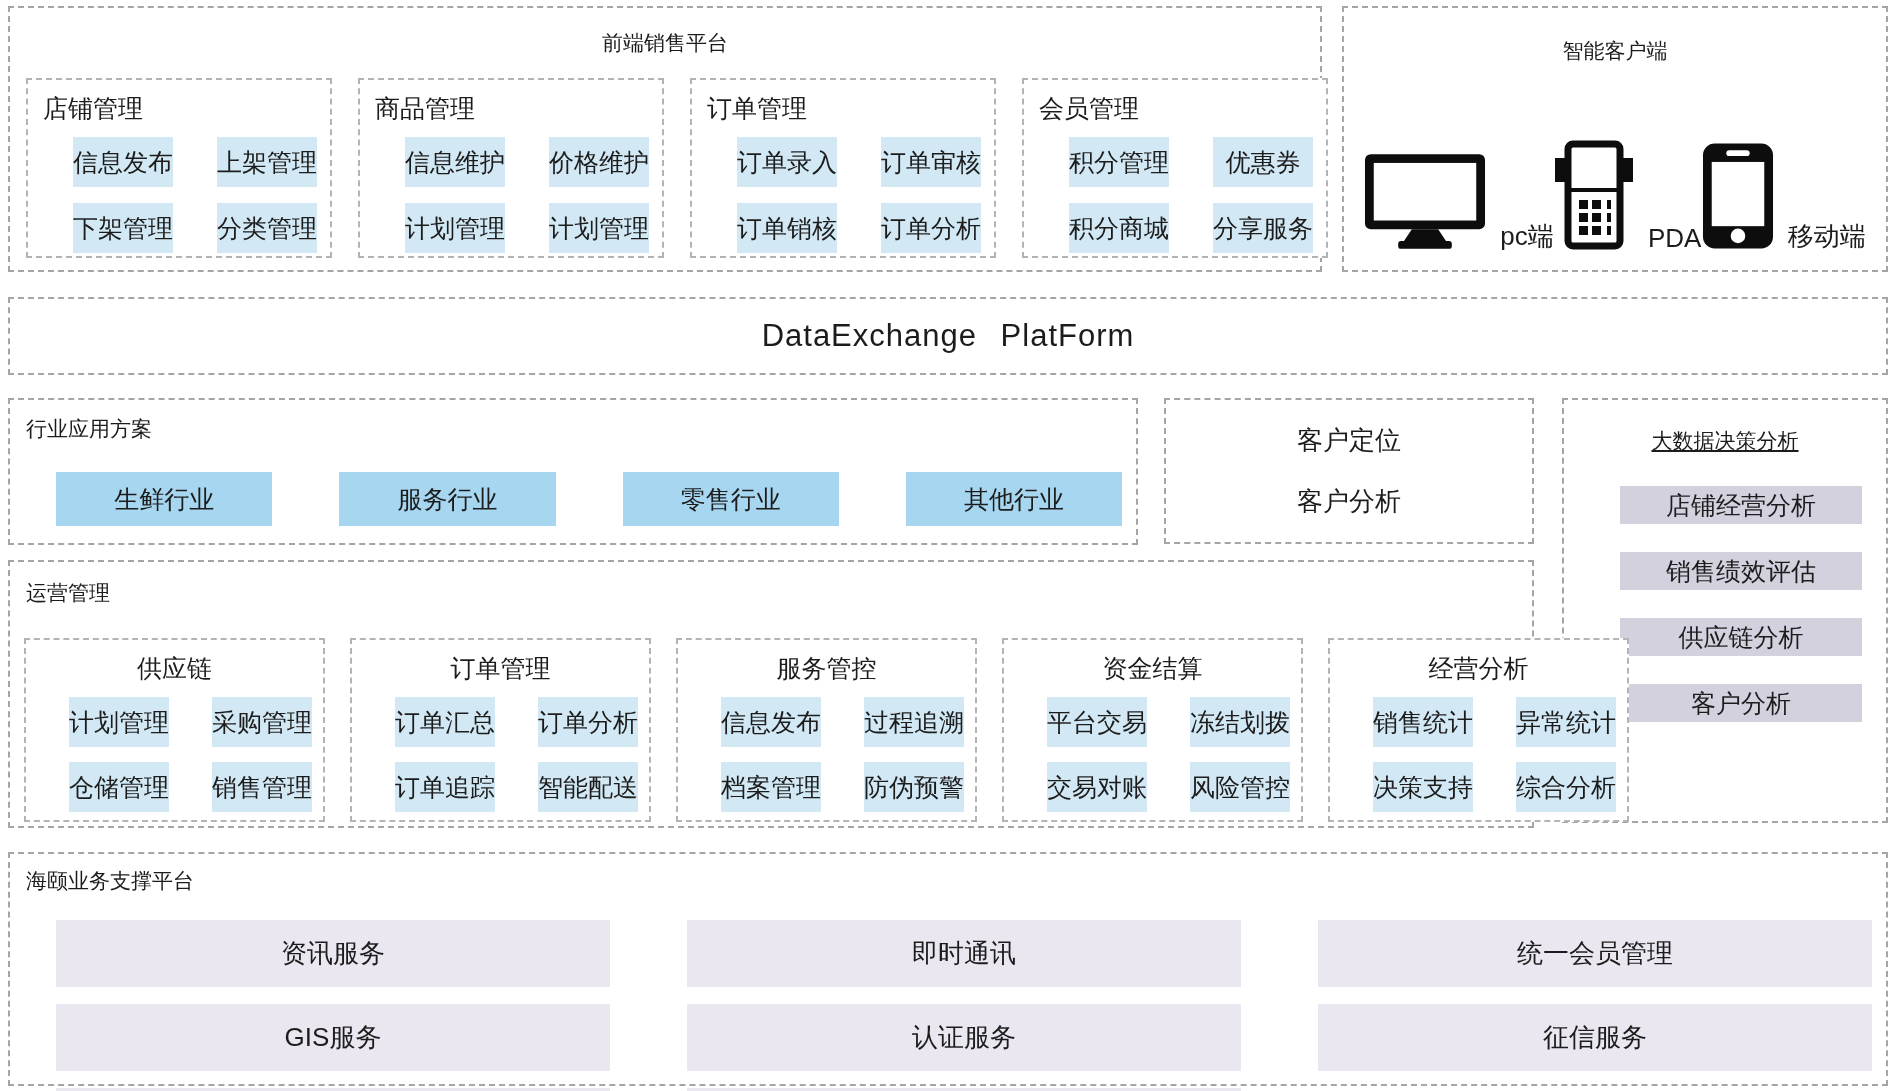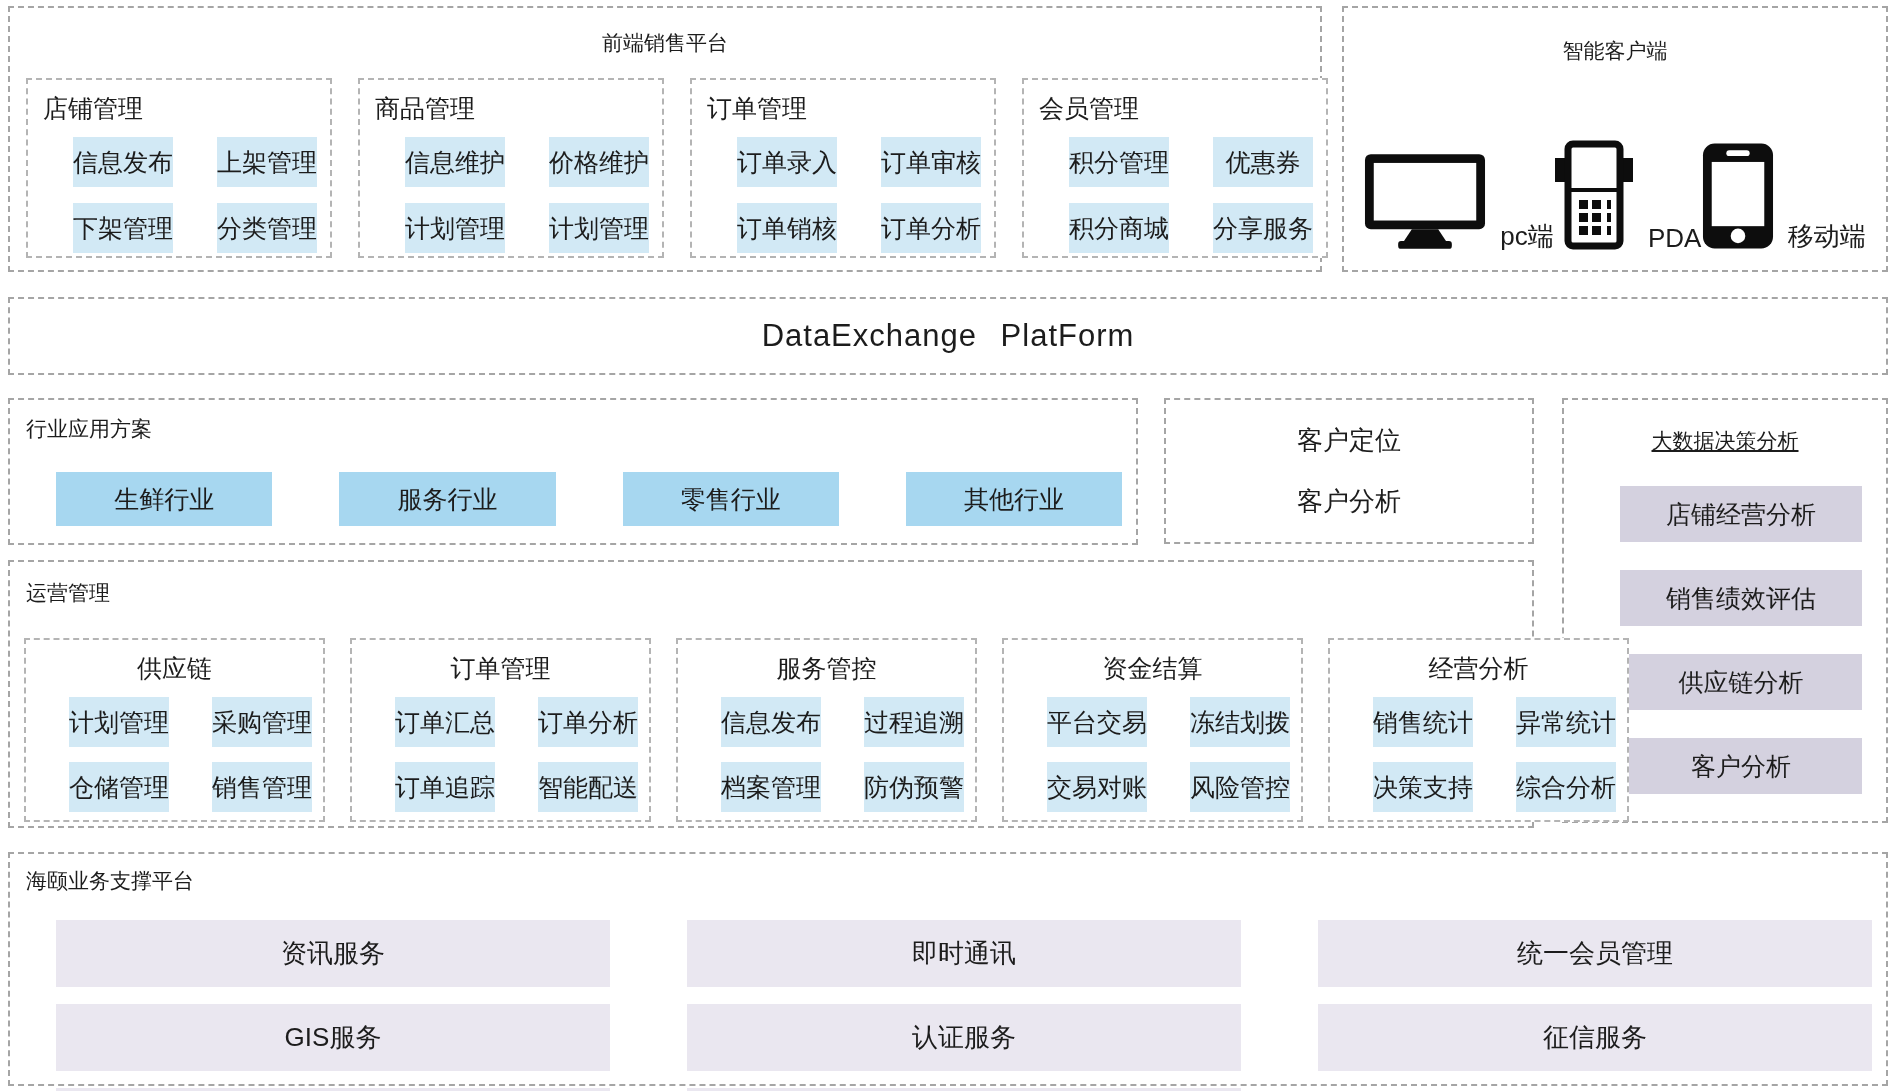--- a/index.html
+++ b/index.html
@@ -69,21 +69,21 @@
     display:flex;flex-direction:column;align-items:center;justify-content:center;gap:26px;}
   #customer-pos .cp-line{font-size:26px;}
 
   
   #bigdata{left:1562px;top:398px;width:326px;height:425px;text-decoration:underline;}
   #bigdata .sec-title{margin-top:28px;text-align:center;}
   #bigdata .bd-items{
     position:absolute;left:24px;right:24px;top:86px;
     display:flex;flex-direction:column;gap:28px;
   }
-  #bigdata .item{height:56px;}
+  #bigdata .item{height:38px;}
 
   
   #operations{left:8px;top:560px;width:1526px;height:268px;}
   #operations .sec-title{margin:18px 0 0 16px;}
   #operations .groups{
     position:absolute;left:14px;right:14px;top:76px;height:184px;
     display:flex;gap:25px;
   }
   .op-group{flex:1;padding:8px 11px;}
   .op-group .g-title{font-size:25px;text-align:center;margin:4px 0 12px 0;}

